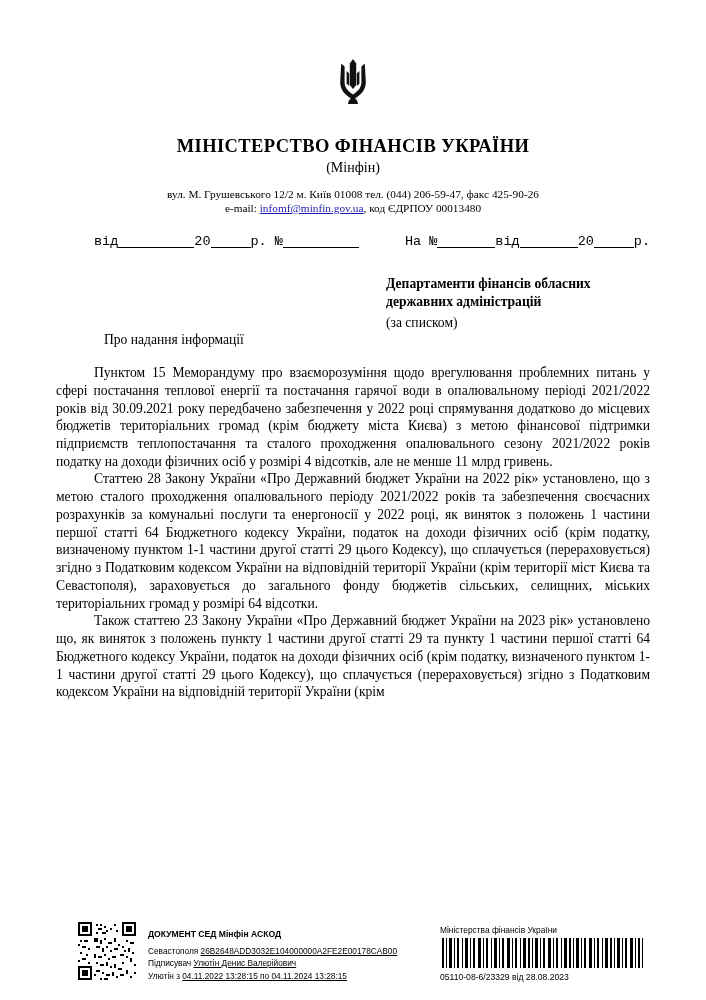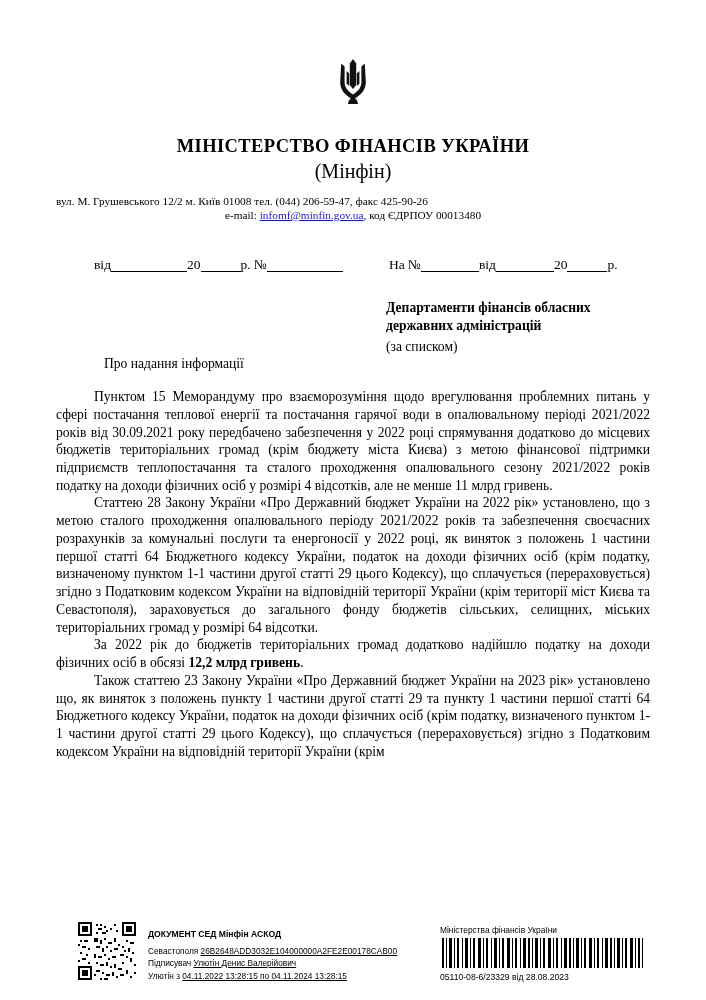--- a/index.html
+++ b/index.html
@@ -38,45 +38,47 @@
   
   .ministry-title {
     text-align: center;
     font-size: 18.5px;
     font-weight: bold;
     letter-spacing: 0.4px;
     margin-top: 22px;
   }
   .ministry-short {
     text-align: center;
-    font-size: 20px;
+    font-size: 14px;
     margin-top: 3px;
   }
   .addr-line {
+    text-align: center;
     font-size: 11.3px;
     margin-top: 12px;
   }
   .email-line {
     text-align: center;
     font-size: 11.3px;
     margin-top: 2px;
   }
   .email-link {
     color: #1a1ab0;
     text-decoration: underline;
   }
 
   
   .ref-line {
-    margin-top: 36px;
+    margin-top: 20px;
     font-size: 13.5px;
     display: flex;
     justify-content: flex-start;
-    align-items: center;
+    align-items: flex-start;
     padding-left: 38px;
+    font-family: Liberation Mono, monospace;
   }
   .ref-line .lbl { white-space: pre; }
   .u {
     display: inline-block;
     border-bottom: 1px solid #000;
     height: 13px;
   }
   .u.w60 { width: 58px; }
   .u.w78 { width: 76px; }
   .u.w40 { width: 40px; }
@@ -221,21 +223,20 @@
     <div class="b">Департаменти фінансів обласних</div>
     <div class="b">державних адміністрацій</div>
     <div class="list-note">(за списком)</div>
   </div>
 
   <div class="subject">Про надання інформації</div>
 
   <div class="body">
     <p>Пунктом 15 Меморандуму про взаєморозуміння щодо врегулювання проблемних питань у сфері постачання теплової енергії та постачання гарячої води в опалювальному періоді 2021/2022 років від 30.09.2021 року передбачено забезпечення у 2022 році спрямування додатково до місцевих бюджетів територіальних громад (крім бюджету міста Києва) з метою фінансової підтримки підприємств теплопостачання та сталого проходження опалювального сезону 2021/2022 років податку на доходи фізичних осіб у розмірі 4 відсотків, але не менше 11 млрд гривень.</p>
     <p>Статтею 28 Закону України «Про Державний бюджет України на 2022 рік» установлено, що з метою сталого проходження опалювального періоду 2021/2022 років та забезпечення своєчасних розрахунків за комунальні послуги та енергоносії у 2022 році, як виняток з положень 1 частини першої статті 64 Бюджетного кодексу України, податок на доходи фізичних осіб (крім податку, визначеному пунктом 1-1 частини другої статті 29 цього Кодексу), що сплачується (перераховується) згідно з Податковим кодексом України на відповідній території України (крім території міст Києва та Севастополя), зараховується до загального фонду бюджетів сільських, селищних, міських територіальних громад у розмірі 64 відсотки.</p>
-    <p id="para-3">За 2022 рік до бюджетів територіальних громад додатково надійшло податку на доходи фізичних осіб в обсязі <b>12,2 млрд гривень</b>.</p>
     <p>Також статтею 23 Закону України «Про Державний бюджет України на 2023 рік» установлено що, як виняток з положень пункту 1 частини другої статті 29 та пункту 1 частини першої статті 64 Бюджетного кодексу України, податок на доходи фізичних осіб (крім податку, визначеного пунктом 1-1 частини другої статті 29 цього Кодексу), що сплачується (перераховується) згідно з Податковим кодексом України на відповідній території України (крім</p>
   </div>
 
   <div class="footer">
     <div class="qr">
       <svg viewBox="0 0 29 29" width="58" height="58" shape-rendering="crispEdges" aria-hidden="true">
         <rect width="29" height="29" fill="#fff"></rect>
         <g fill="#000">
           <rect x="0" y="0" width="7" height="1"></rect>
             <rect x="0" y="6" width="7" height="1"></rect>

